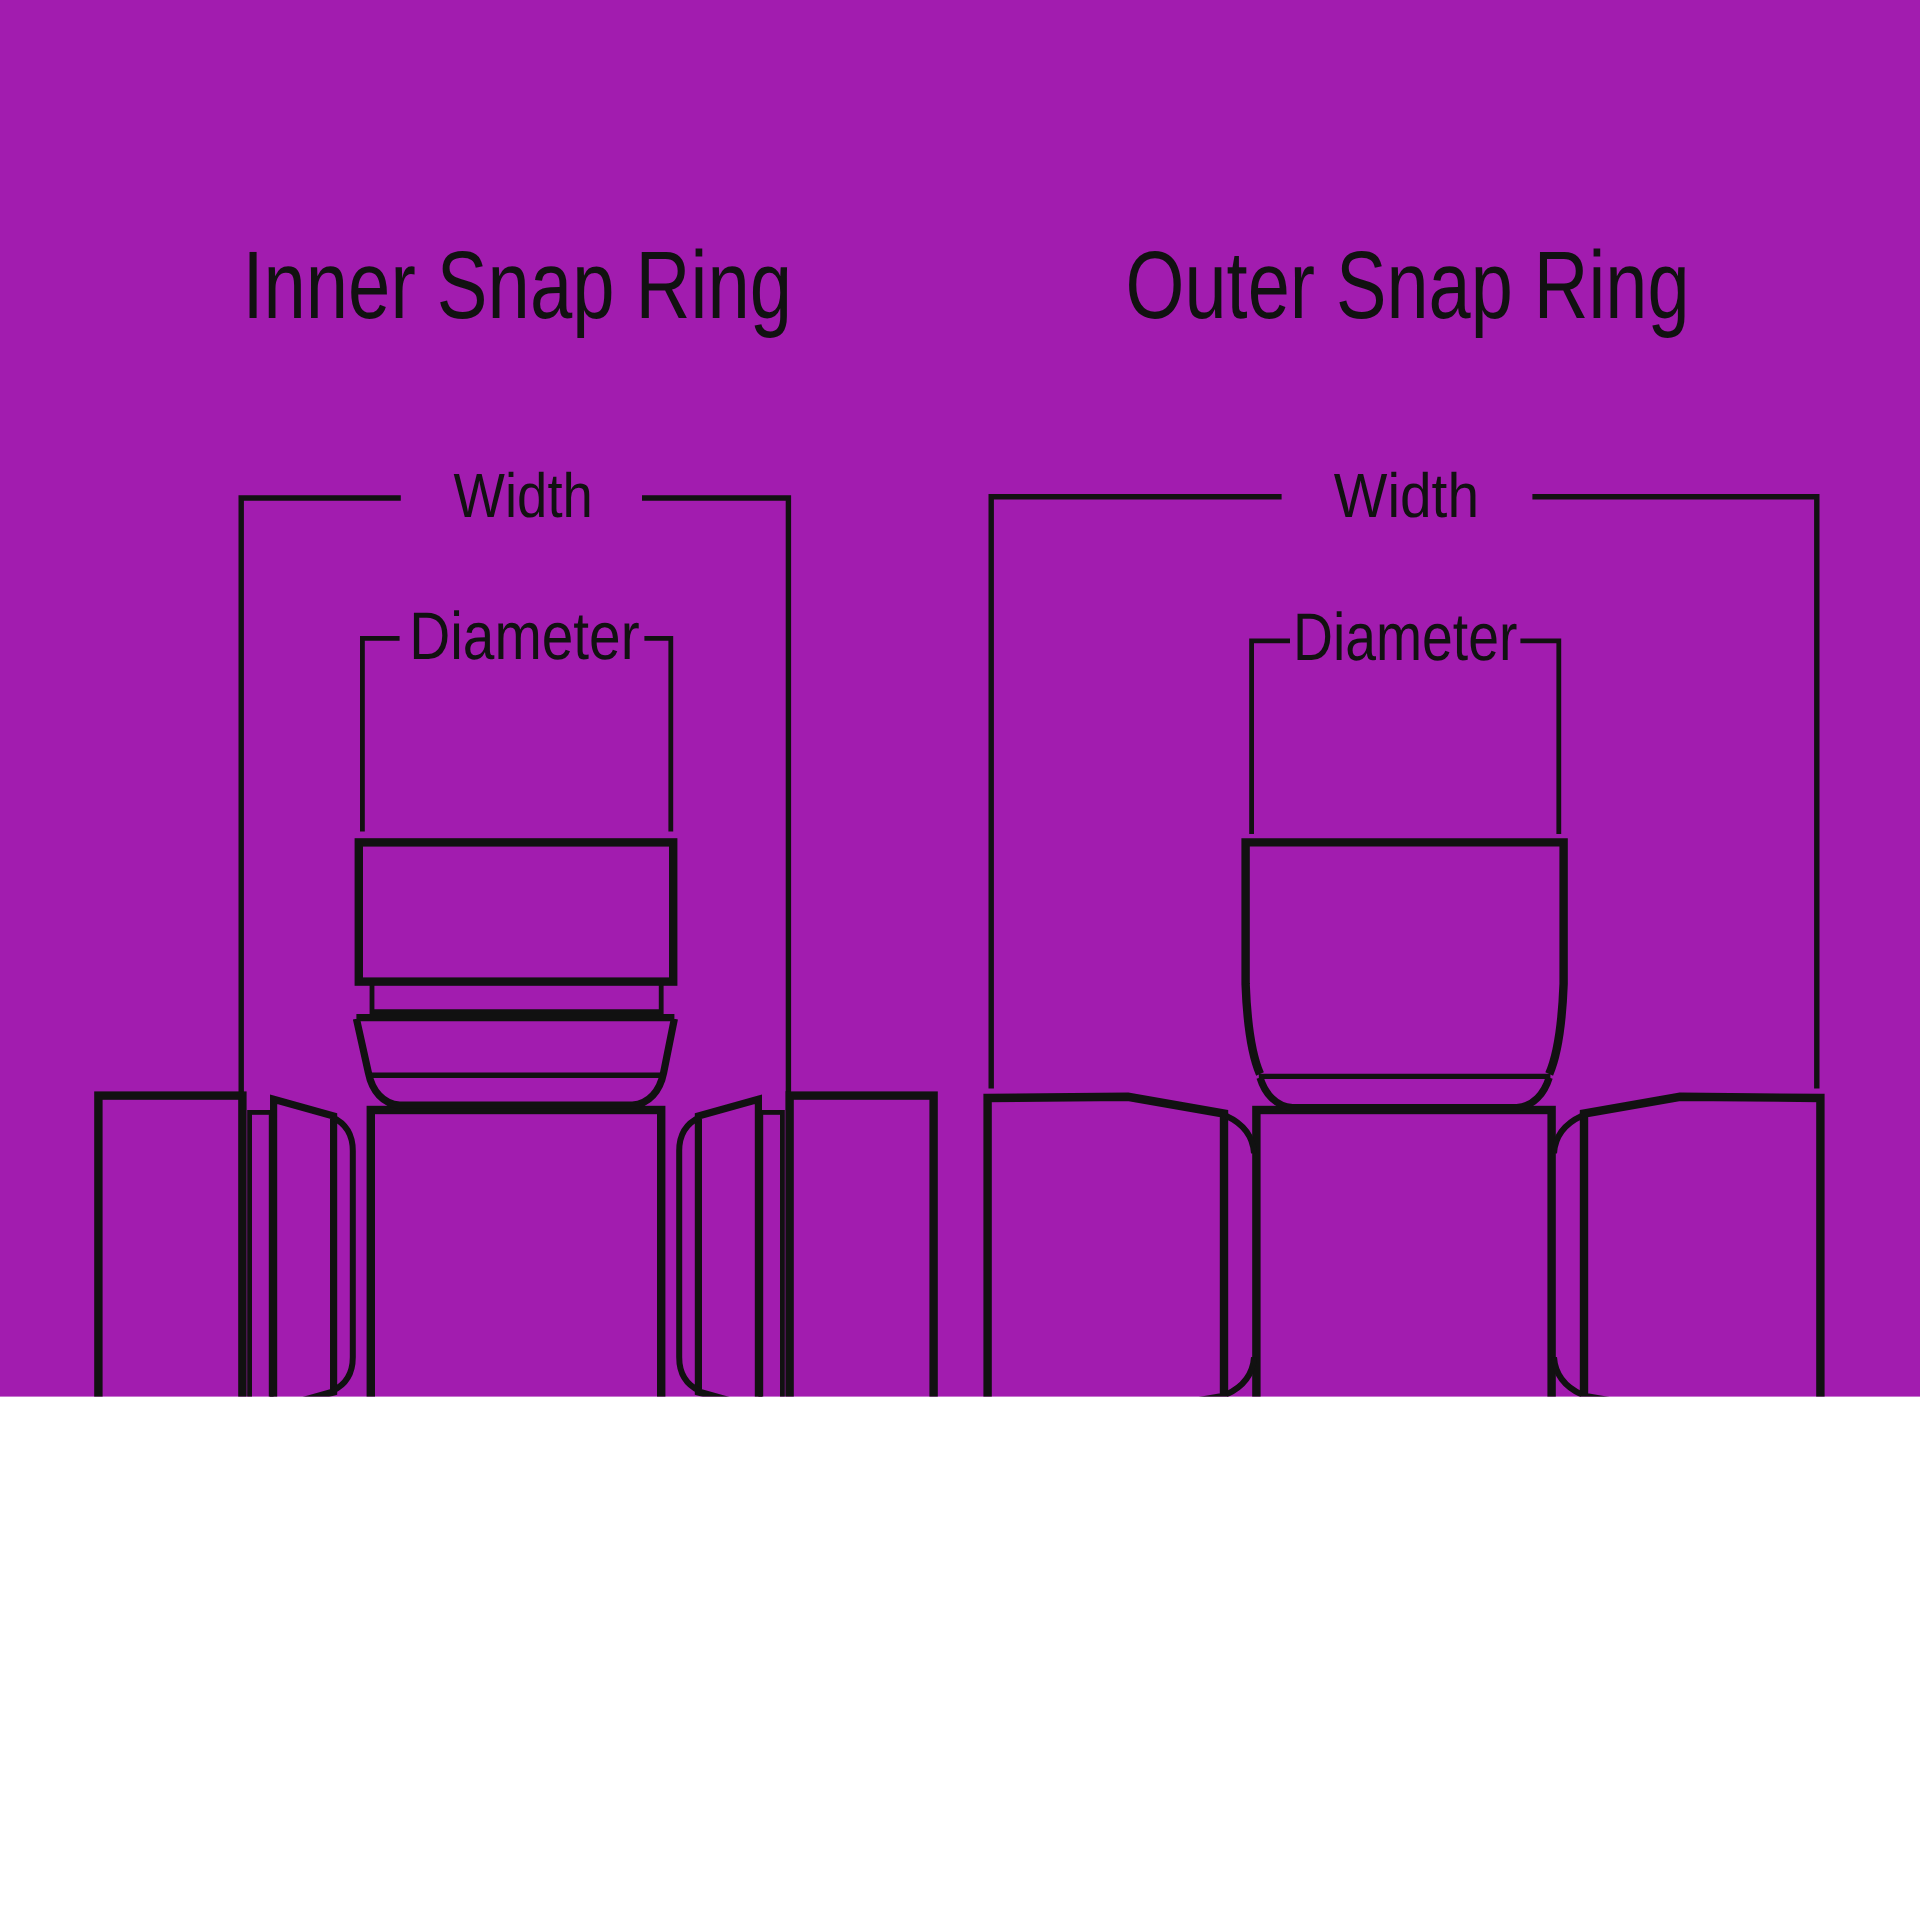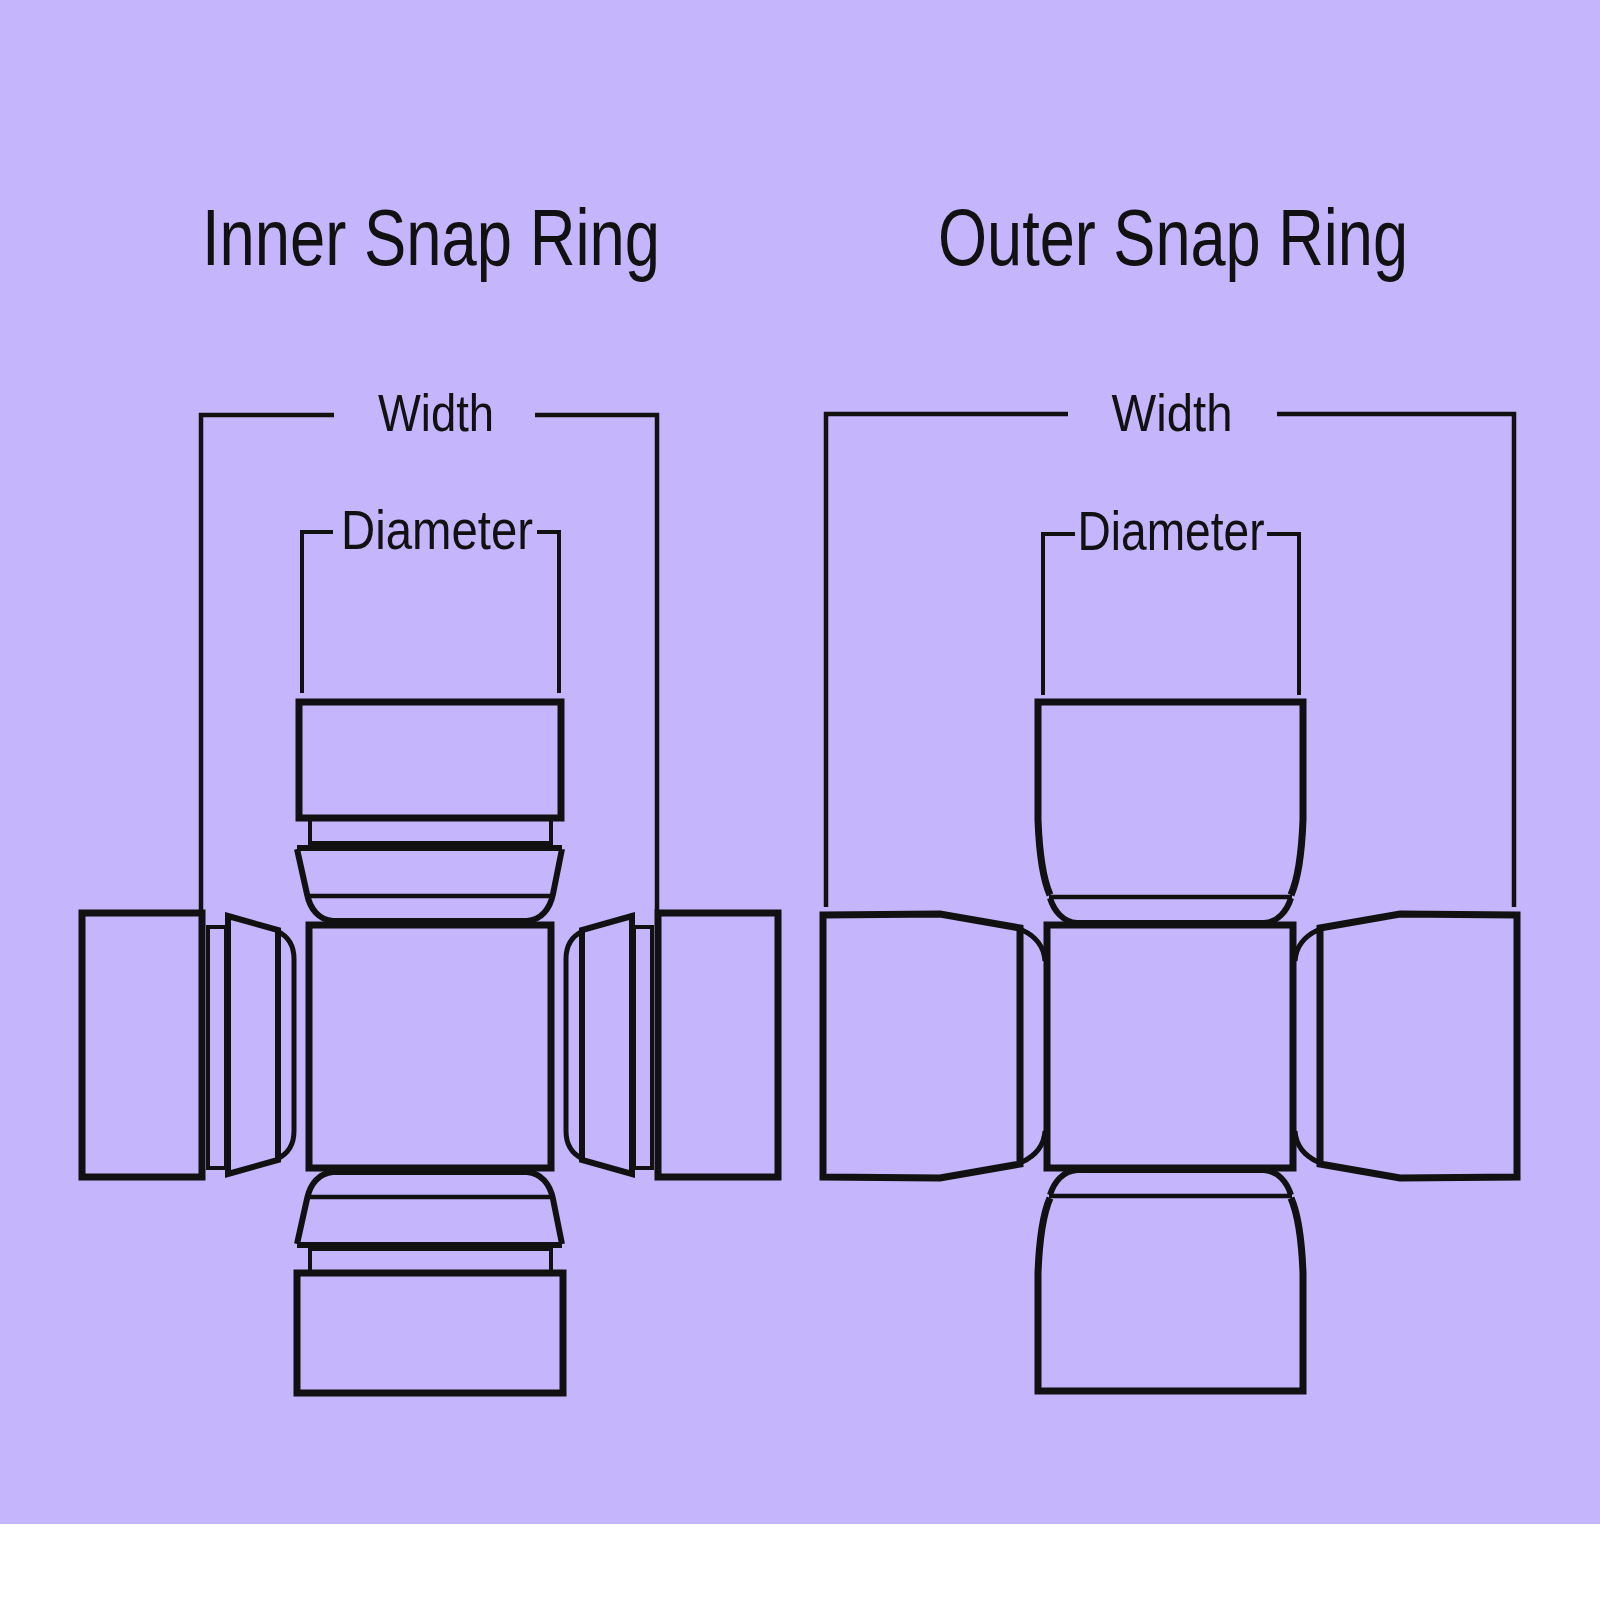--- a/index.html
+++ b/index.html
@@ -3,22 +3,22 @@
 <meta charset="utf-8">
 <style>
   html, body {
     margin: 0;
     padding: 0;
     background: #ffffff;
   }
   .canvas {
     position: relative;
     width: 1600px;
-    height: 1524px;
-    background: #c4b5fd;
+    height: 1164px;
+    background: #a21caf;
     overflow: hidden;
   }
   svg {
     display: block;
   }
   .ln {
     fill: none;
     stroke: #111111;
     stroke-linecap: butt;
     stroke-linejoin: miter;

